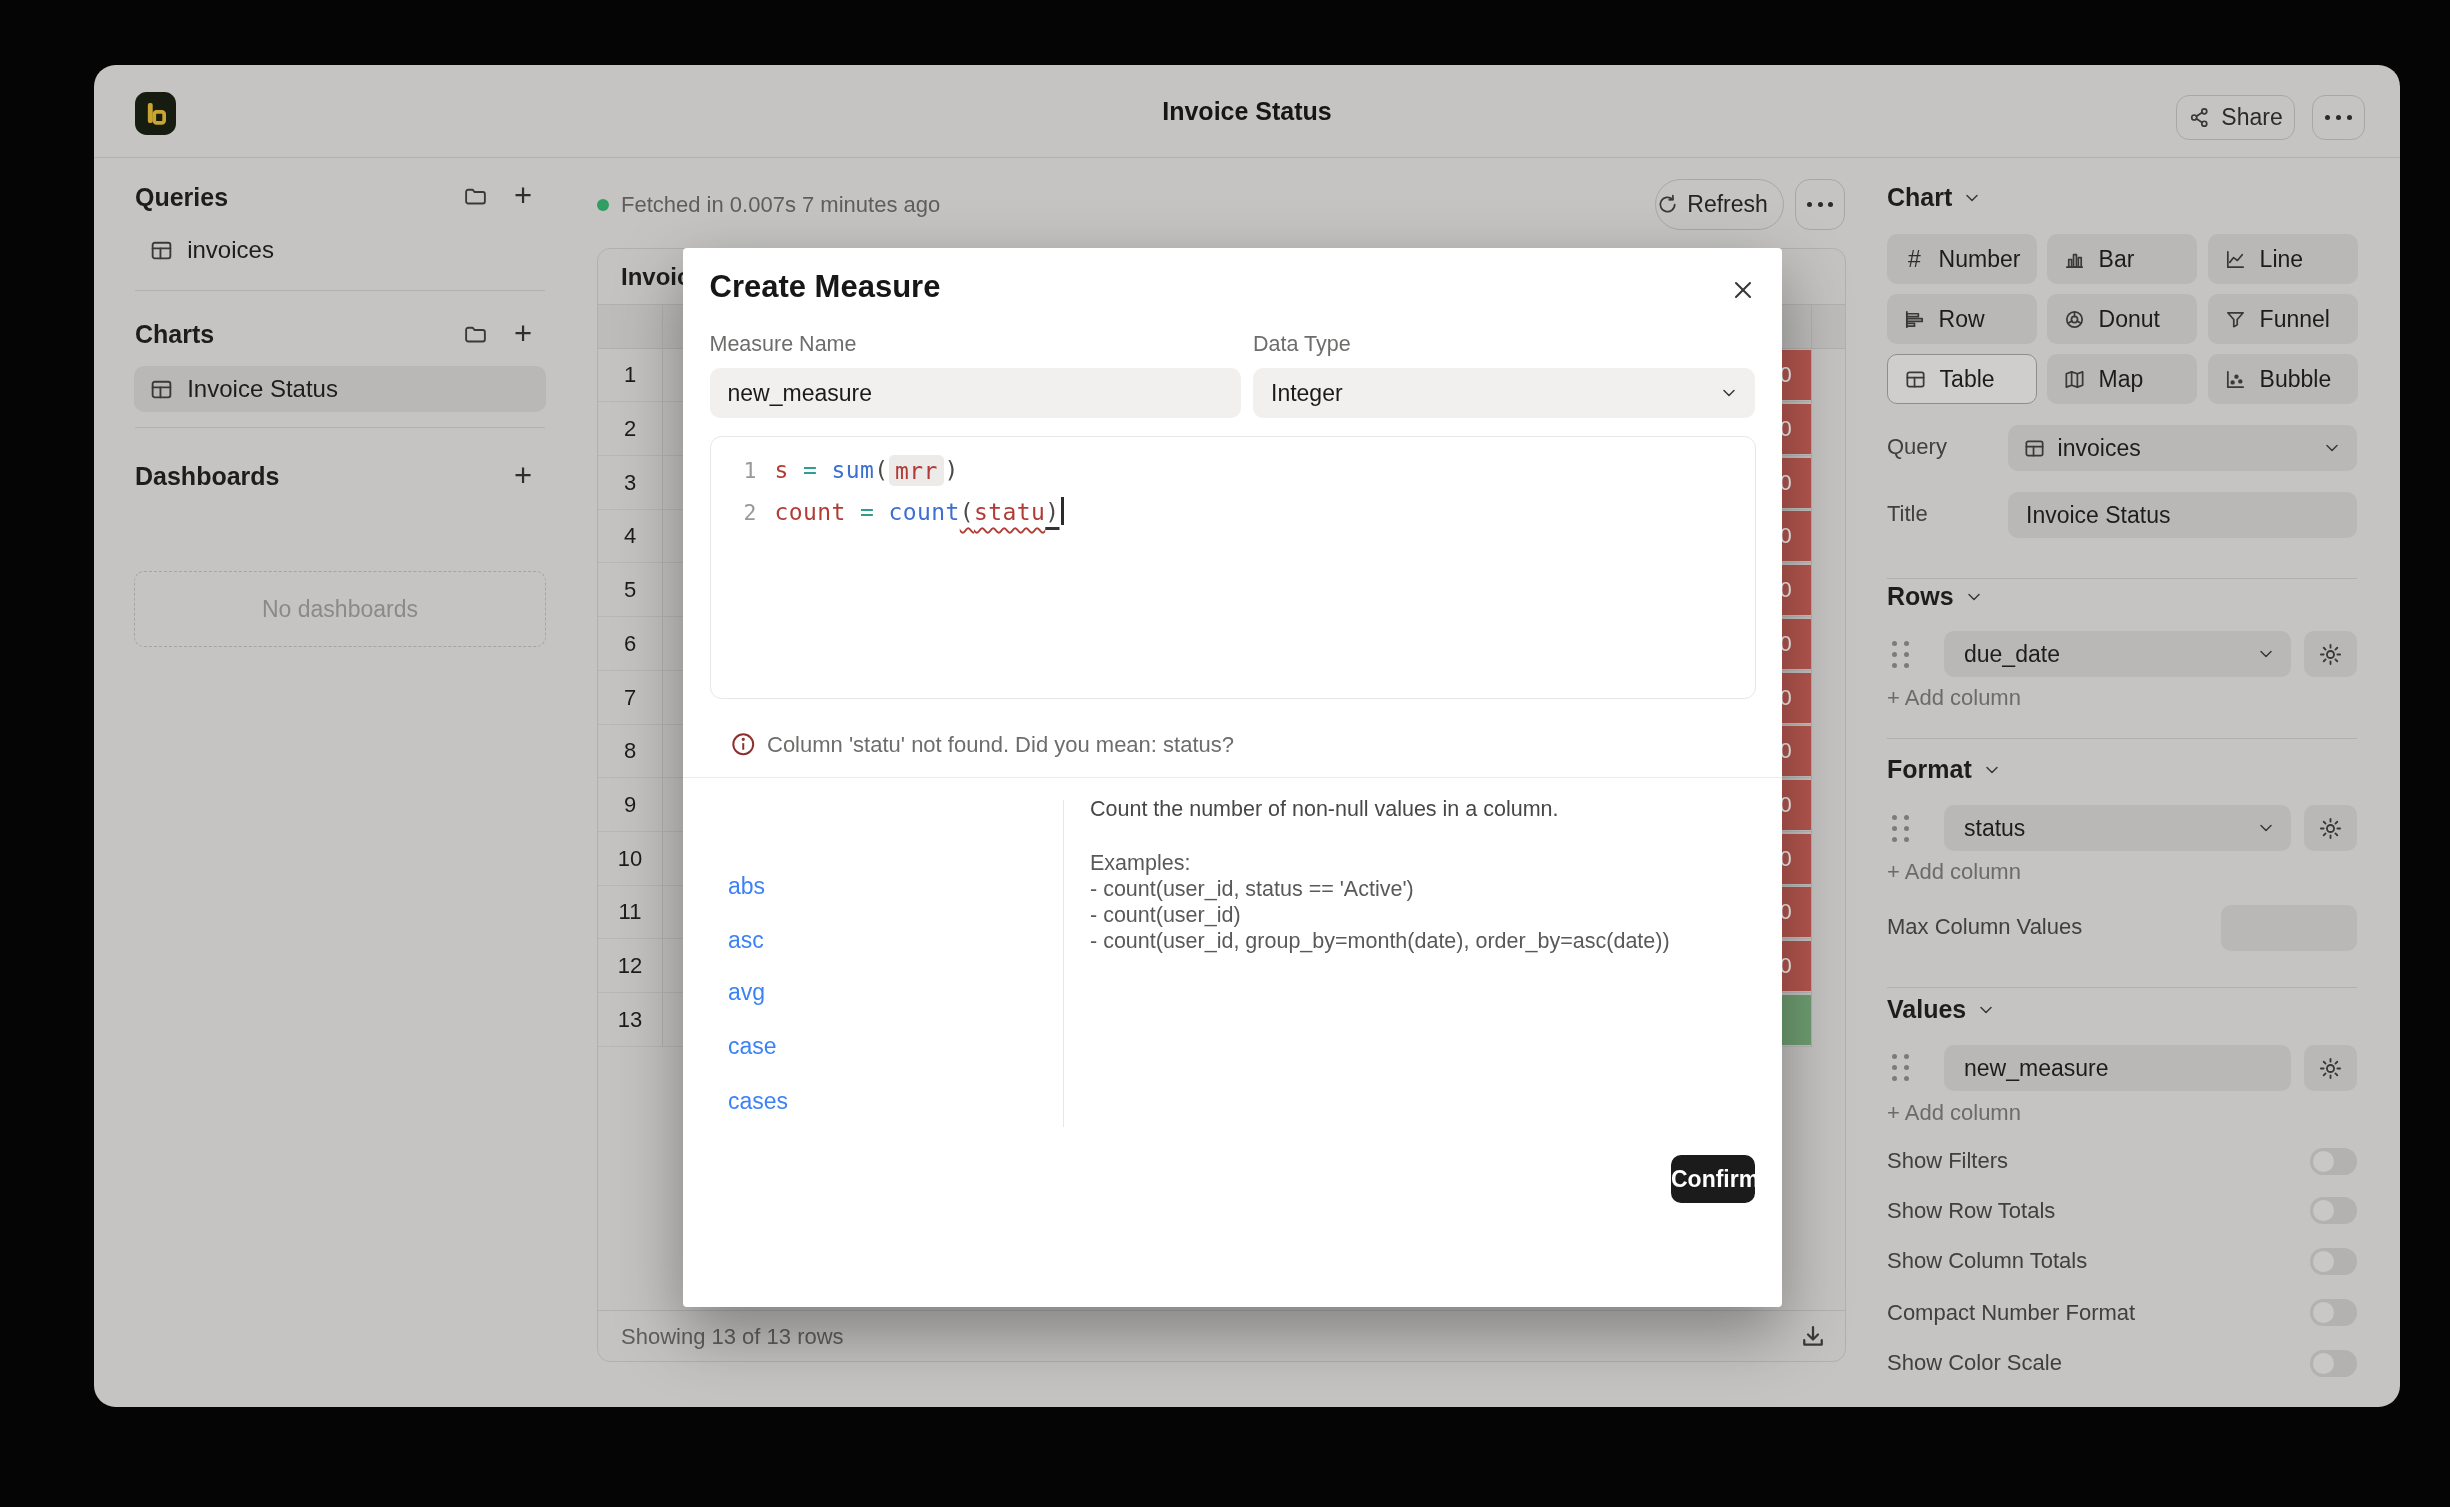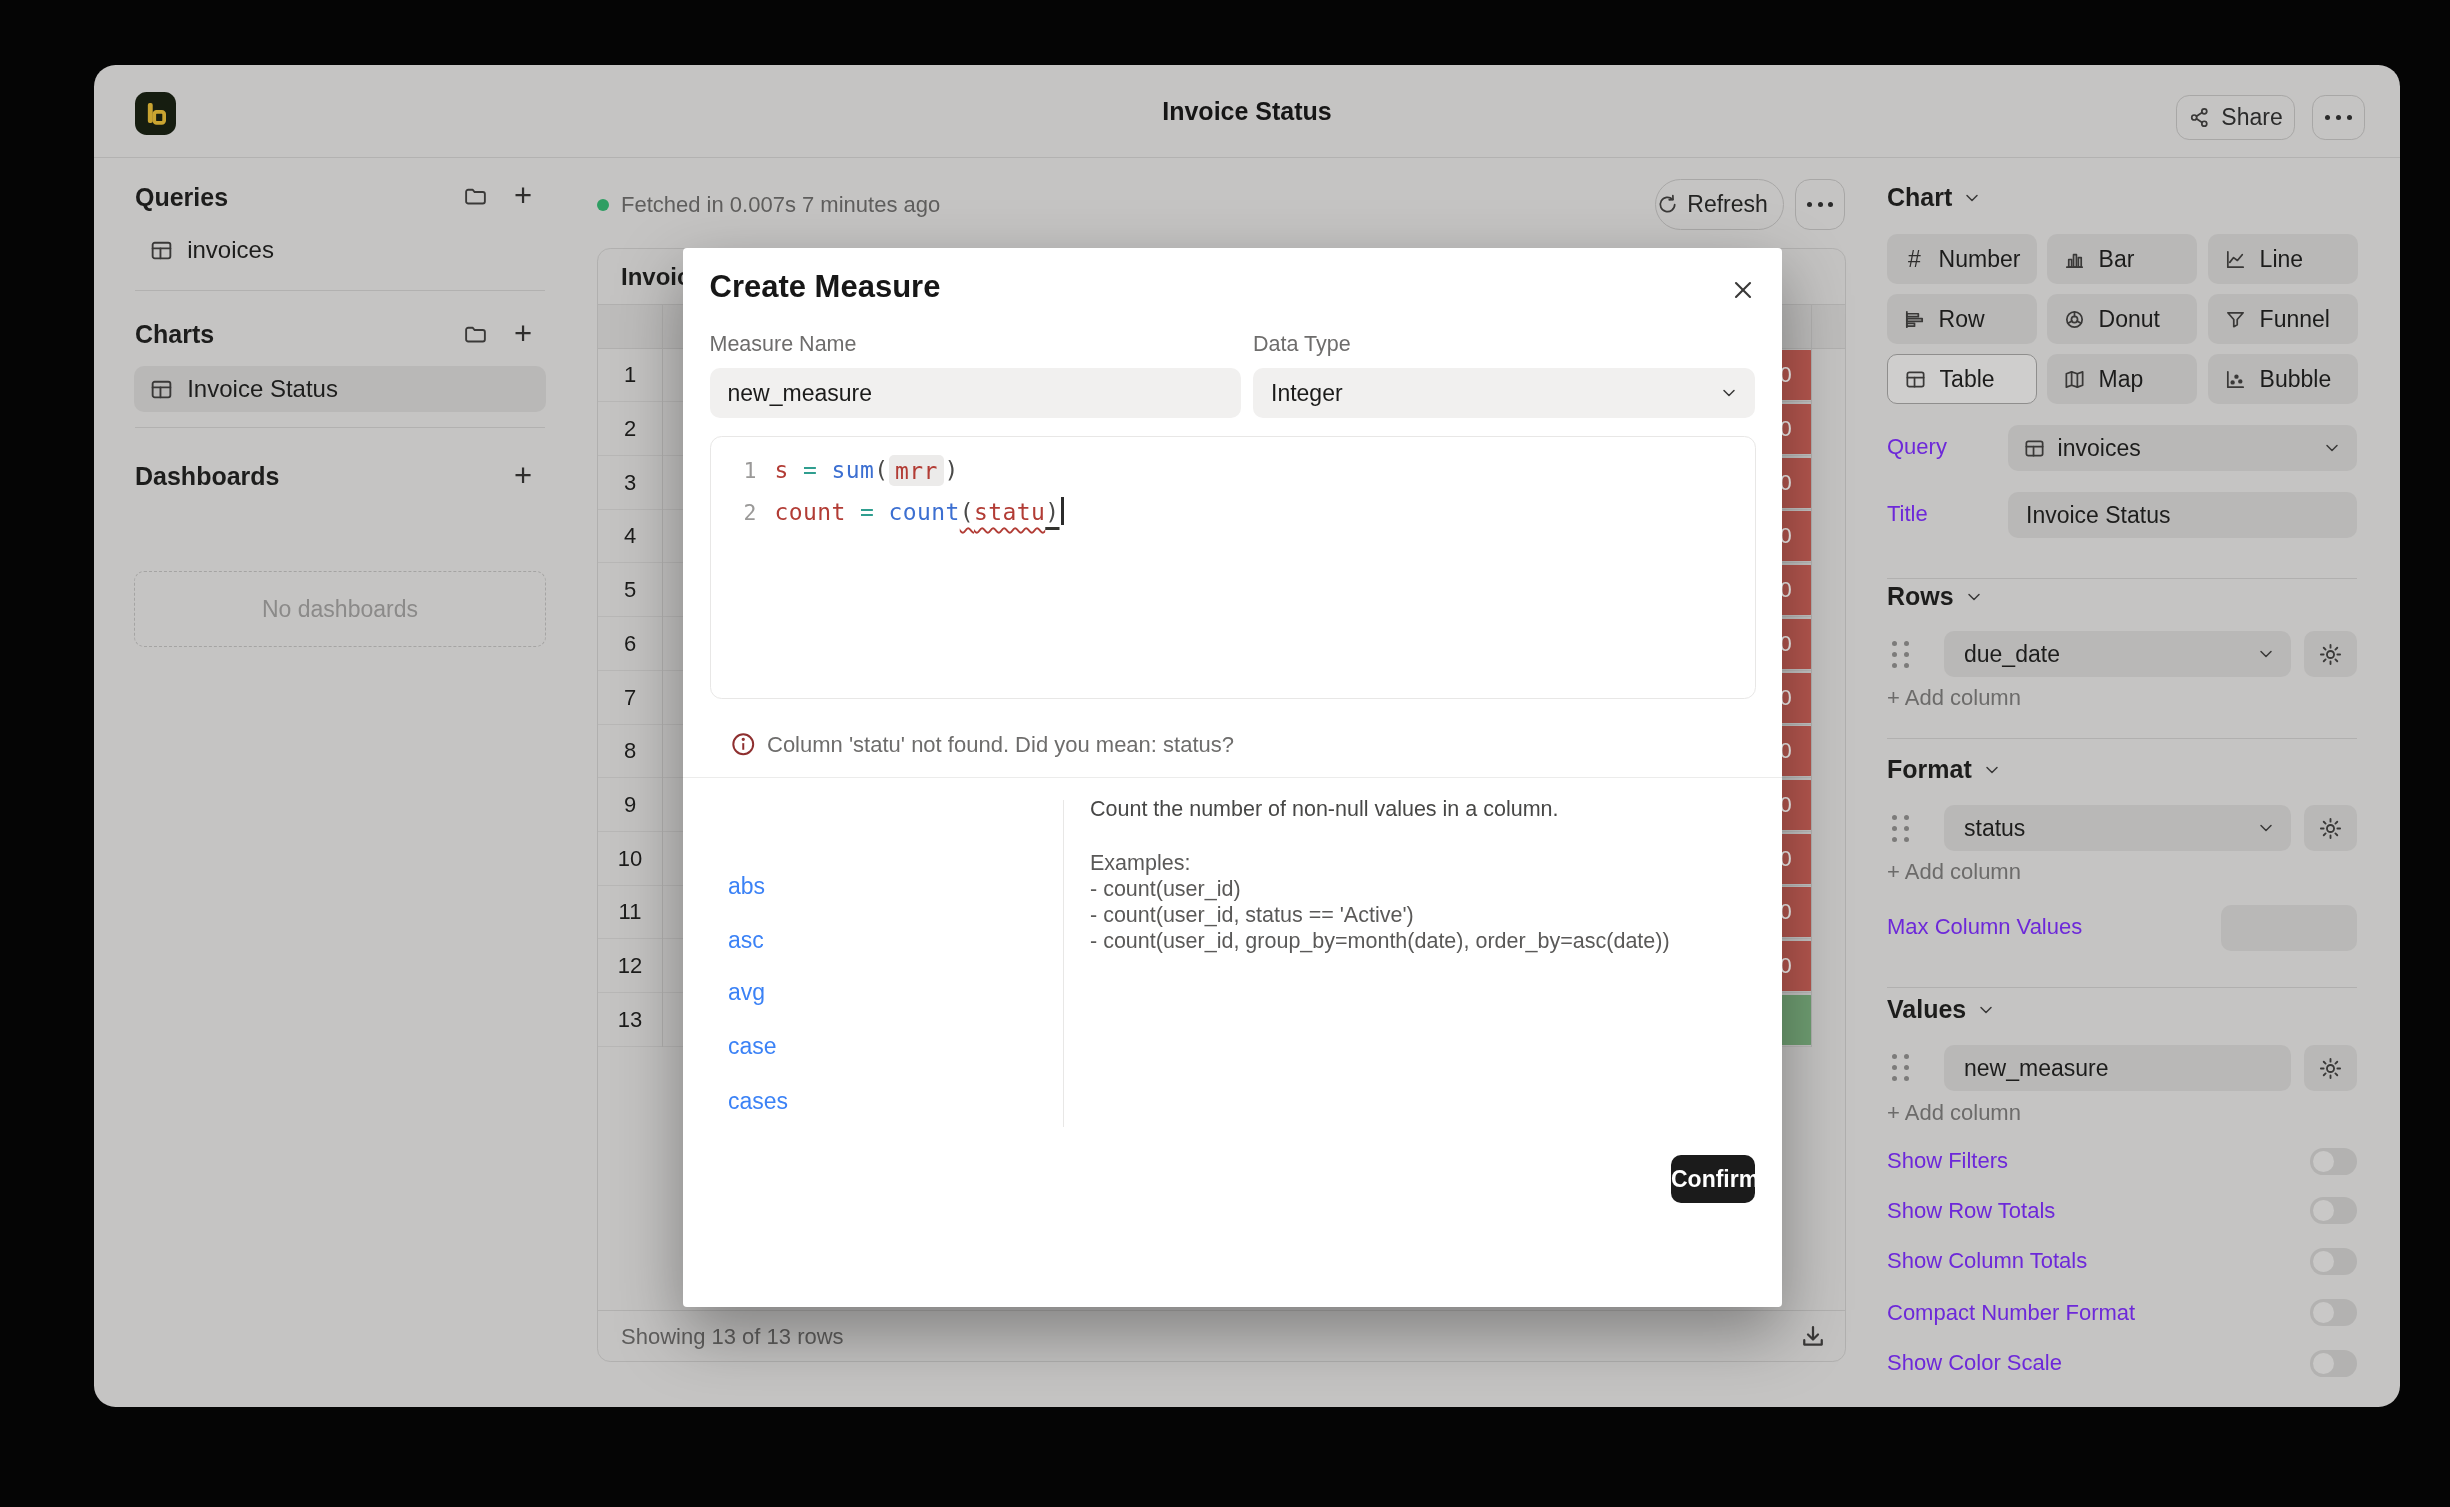--- a/index.html
+++ b/index.html
@@ -69,21 +69,21 @@
   .dl-btn { position:absolute; left:1200px; top:1073px; width:30px; height:30px; }
 
   
   .rb-h { position:absolute; left:1793px; font-size:25px; font-weight:600; color:#1d1d1c; line-height:31px;
           display:flex; align-items:center; gap:10px; }
   .chev { width:20px; height:20px; }
   .ctbtn { position:absolute; width:150px; height:50px; border-radius:10px; background:#b9b8b7;
            display:flex; align-items:center; gap:11.6px; padding-left:15px; font-size:23px; color:#1c1c1b; }
   .ctbtn.sel { background:#cfcecd; border:1.7px solid #8f8e8d; }
   .cticon { width:25px; display:flex; justify-content:center; font-size:23px; color:#2e2d2c; }
-  .rb-lab { position:absolute; left:1793px; font-size:22px; color:#6d28d9; line-height:31px; }
+  .rb-lab { position:absolute; left:1793px; font-size:22px; color:#404040; line-height:31px; }
   .pill { position:absolute; background:#b9b8b7; border-radius:10px; display:flex; align-items:center;
           font-size:23px; color:#1d1d1c; }
   .pill .grow { flex:1; }
   .gearbtn { position:absolute; width:53px; height:46px; background:#b9b8b7; border-radius:10px;
              display:flex; align-items:center; justify-content:center; }
   .handle { position:absolute; width:21.5px; height:28px; display:grid; grid-template-columns:5.8px 5.8px; gap:5px 6.6px; }
   .handle i { width:5px; height:5px; border-radius:50%; background:#7c7b7a; }
   .rb-div { position:absolute; left:1793px; width:470px; height:0.8px; background:#b1b0af; }
   .addcol { position:absolute; left:1793px; font-size:22px; color:#6c6b6a; line-height:31px; }
   .switch { position:absolute; left:2216px; width:47px; height:26.5px; border-radius:13.2px; background:#b3b2b1; }
@@ -559,22 +559,22 @@
     <div class="fn-item" style="top:622px">abs</div>
     <div class="fn-item" style="top:676px">asc</div>
     <div class="fn-item" style="top:728px">avg</div>
     <div class="fn-item" style="top:782px">case</div>
     <div class="fn-item" style="top:837px">cases</div>
     <div class="m-vdiv"></div>
 
     <div class="docs">
       <div class="sum">Count the number of non-null values in a column.</div>
       <div>Examples:</div>
+      <div>- count(user_id, status == 'Active')</div>
       <div>- count(user_id)</div>
-      <div>- count(user_id, status == 'Active')</div>
       <div>- count(user_id, group_by=month(date), order_by=asc(date))</div>
     </div>
 
     <button class="confirm">Confirm</button>
   </div>
 
 </div>
 
 
 </body></html>

